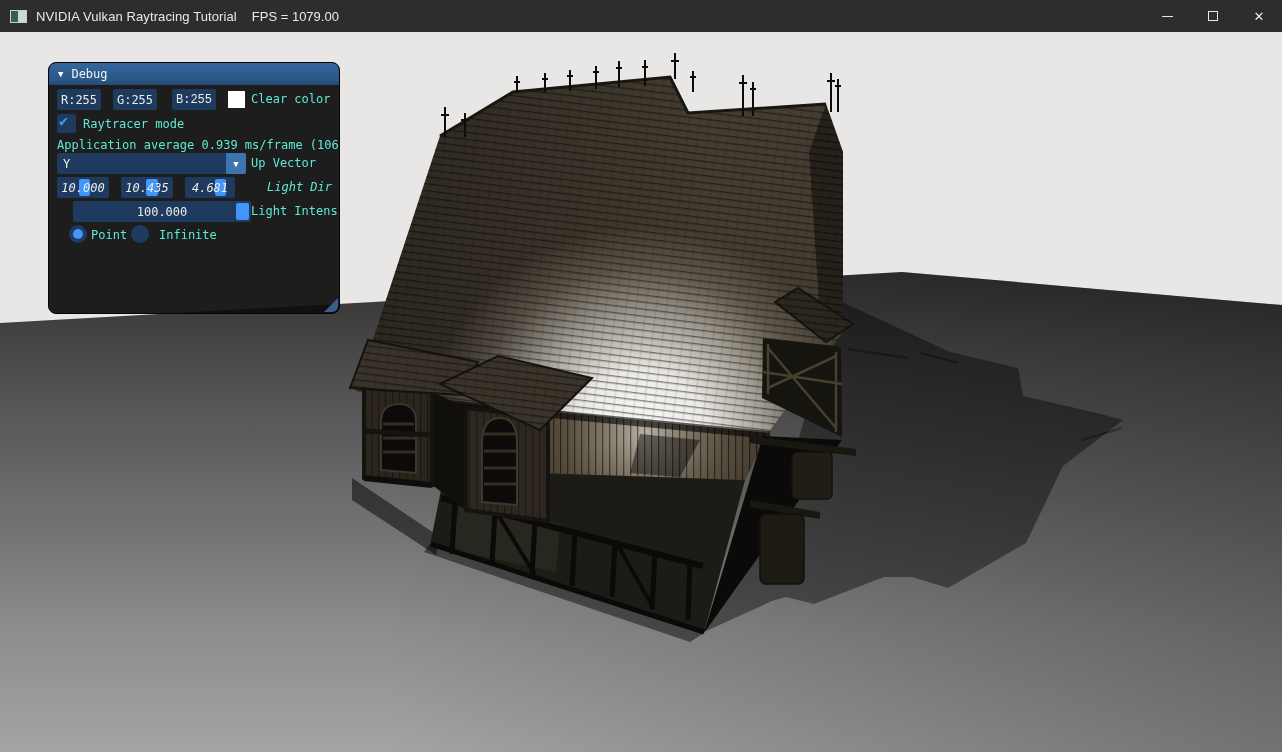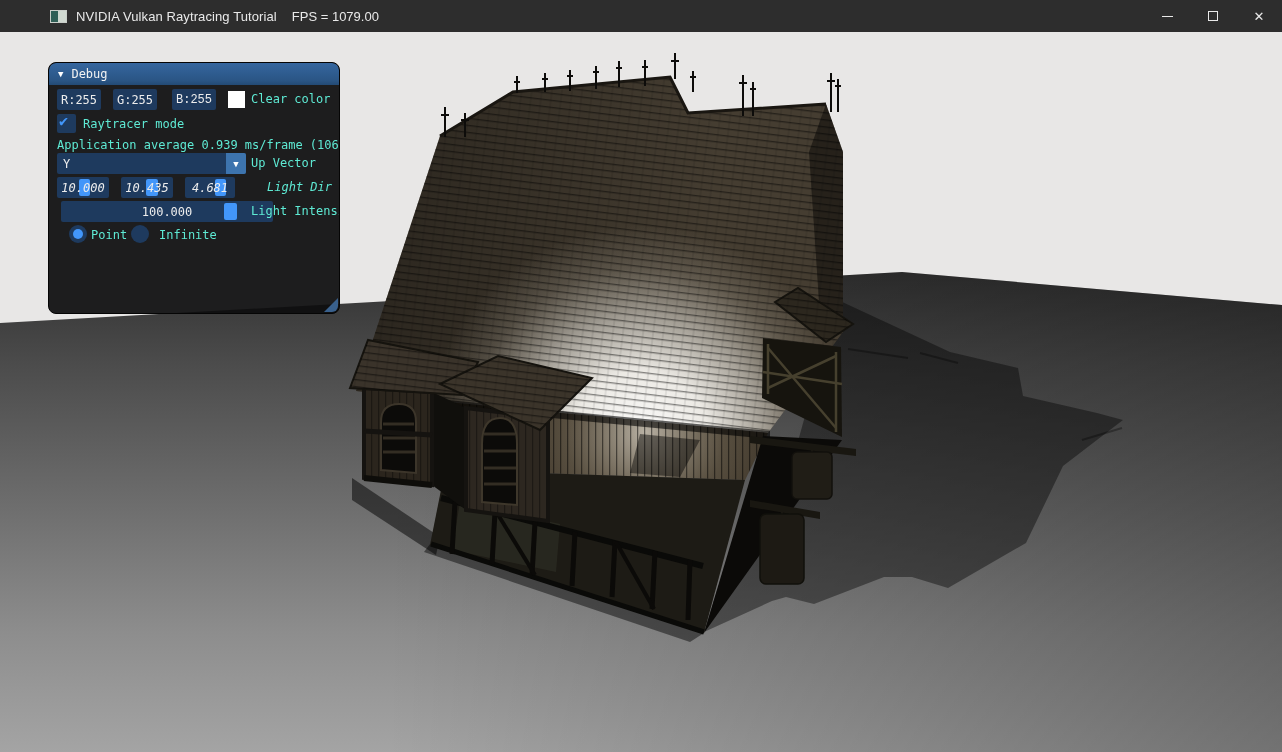--- a/index.html
+++ b/index.html
@@ -2,21 +2,21 @@
 <html style="--accent: #4296fa; --widget_bg: #1e3a5e; --titlebar_blue_top: #35669f; --titlebar_blue_bottom: #234a75; --panel_bg: rgba(13,13,14,0.93); --titlebar_bg: #2d2d2d;"><head>
 <meta charset="utf-8">
 <style>
   * { margin:0; padding:0; box-sizing:border-box; }
   html,body { width:1282px; height:752px; overflow:hidden; background:#000; }
   body { font-family:"DejaVu Sans Mono", monospace; position:relative; }
 
   
   .titlebar { position:absolute; left:0; top:0; width:1282px; height:32px;
     background:var(--titlebar_bg,#2d2d2d); display:flex; align-items:center;
-    font-family:"Liberation Sans", sans-serif; color:#e9e9e9; font-size:13px; z-index:40;padding-left:40px; }
+    font-family:"Liberation Sans", sans-serif; color:#e9e9e9; font-size:13px; z-index:40; }
   .app-icon { width:17px; height:13px; margin:0 9px 0 10px; border:1px solid #c9cec9;
     background:linear-gradient(90deg,#2f5f56 0 45%, #cfd8d0 45%); display:inline-block; }
   .tb-title { letter-spacing:.1px; }
   .tb-fps { margin-left:15px; }
   .win-controls { margin-left:auto; display:flex; height:32px; }
   .win-btn { width:46px; height:32px; display:flex; align-items:center; justify-content:center; cursor:default; }
   .glyph-min { width:11px; height:1px; background:#e9e9e9; display:block; }
   .glyph-max { width:10px; height:10px; border:1px solid #e9e9e9; display:block; }
   .glyph-close { font-size:13px; color:#e9e9e9; line-height:1; }
 
@@ -314,21 +314,21 @@
   <div class="widget dragfield r5" style="left:72px; width:52px;">
     <div class="grab" style="left:25px; width:12px;"></div>
     <span class="val">10.435</span>
   </div>
   <div class="widget dragfield r5" style="left:136px; width:50px;">
     <div class="grab" style="left:30px; width:11px;"></div>
     <span class="val">4.681</span>
   </div>
   <span class="p-label r5" style="left:218px;">Light Dir</span>
 
-  <div class="widget slider r6" style="left:12px; width:212px;">
+  <div class="widget slider r6" style="left:24px; width:178px;">
     <div class="grab" style="left:163px; width:13px;"></div>
     <span class="val">100.000</span>
   </div>
   <span class="p-label r6" style="left:202px;">Light Intensity</span>
 
   <div class="radio selected r7" style="left:12px;">
       <span class="dot"></span>
     </div>
   <span class="p-label r7" style="left:34px;">Point</span>
   <div class="radio r7" style="left:74px;"></div>

